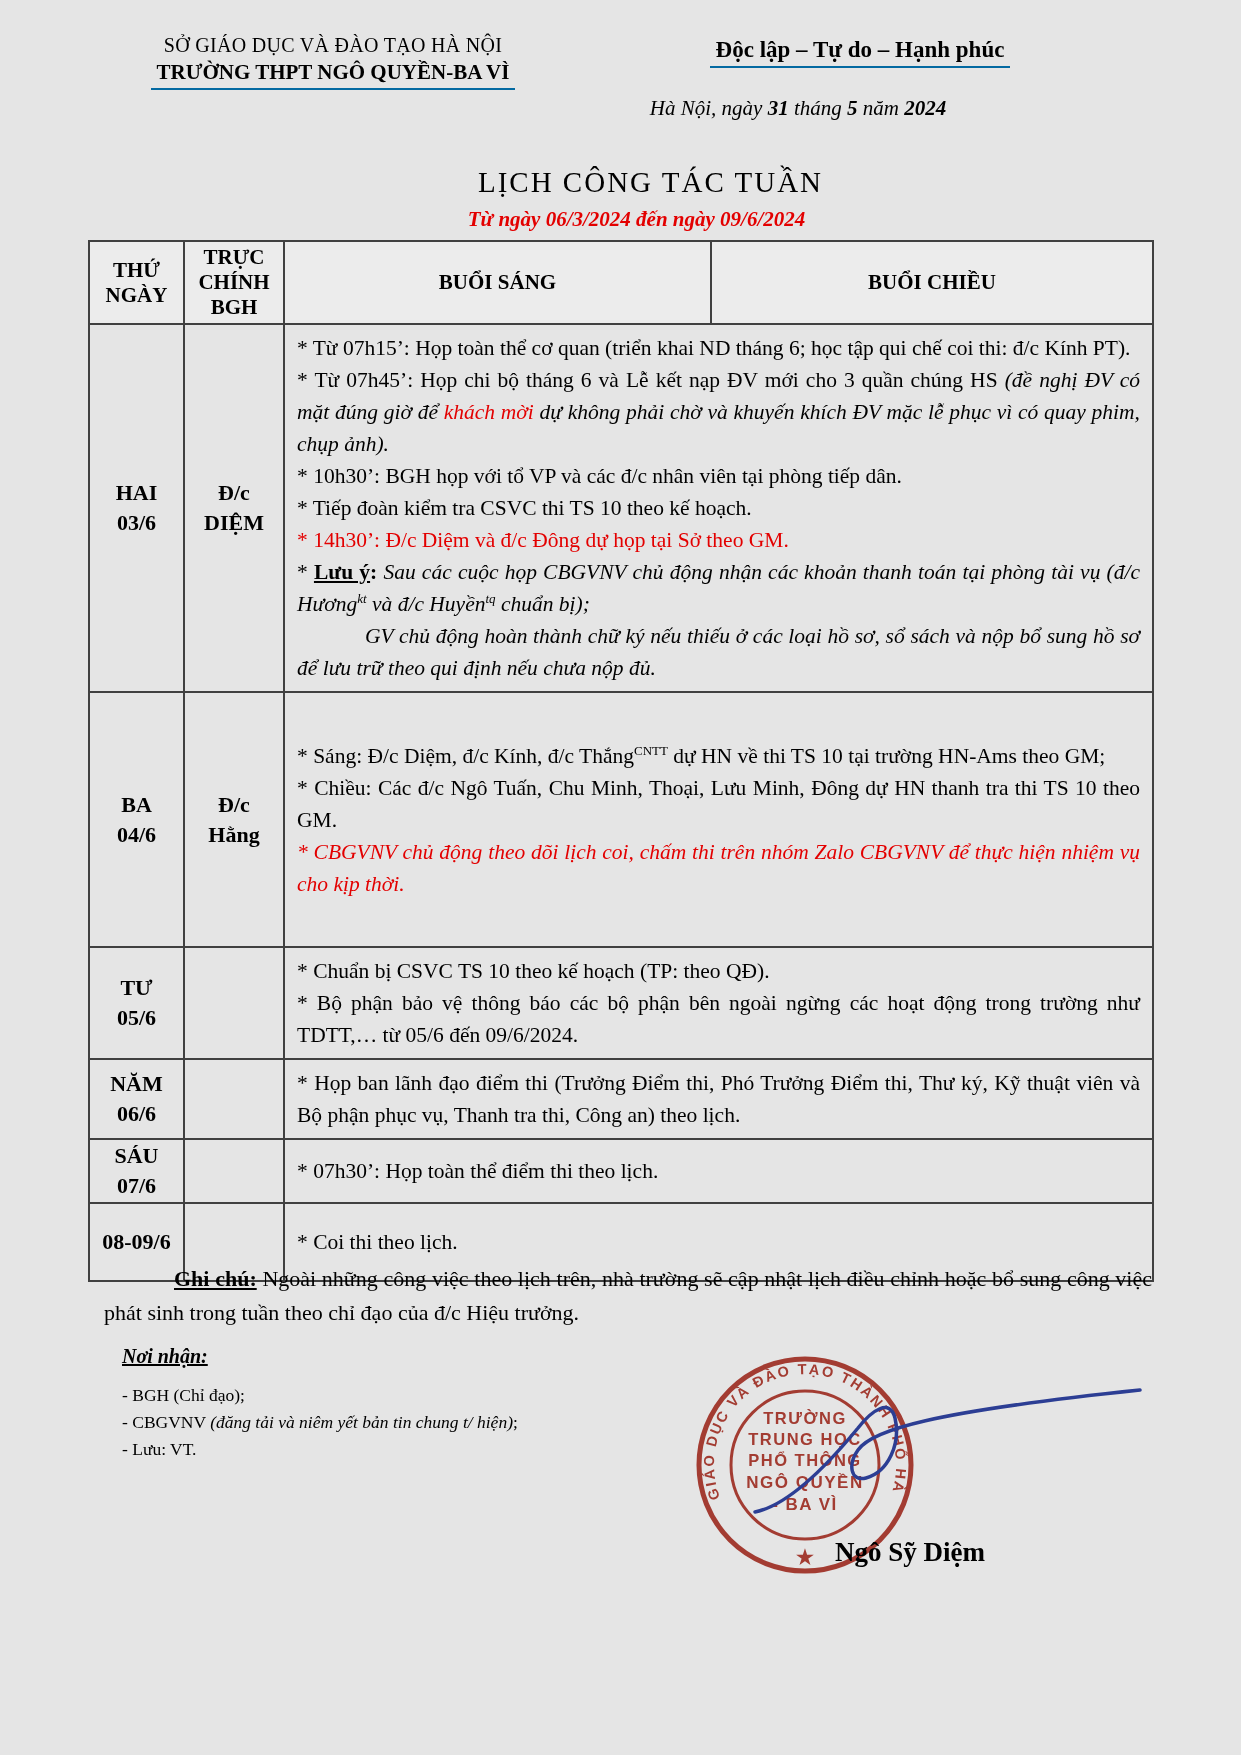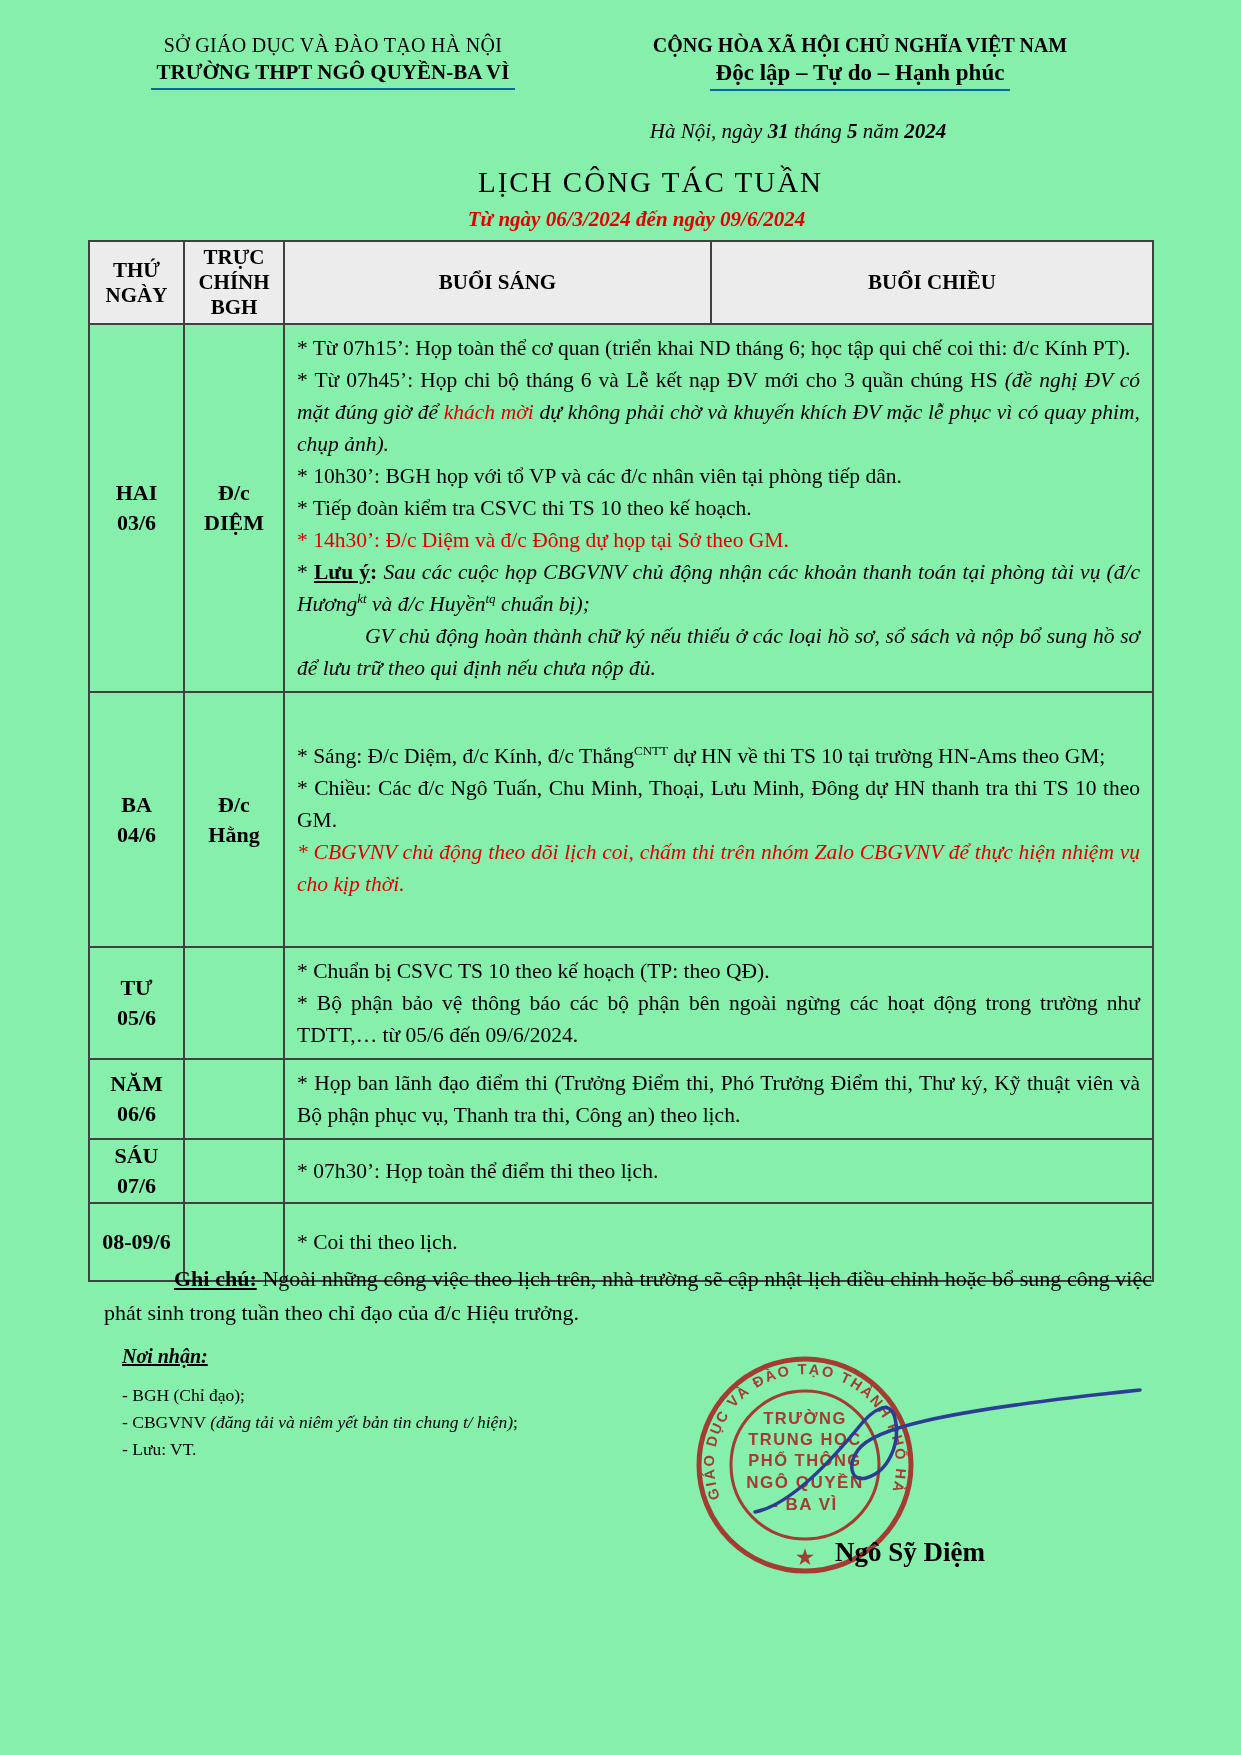--- a/index.html
+++ b/index.html
@@ -1,17 +1,17 @@
 <!DOCTYPE html>
 <html><head>
 <meta charset="utf-8">
 <style>
   html,body { margin:0; padding:0; background:#ffffff; }
   .page {
-    position:relative; width:1241px; height:1755px; background:#86efac;
+    position:relative; width:1241px; height:1755px; background:#e5e5e5;
     font-family:"Liberation Serif", serif; color:#000; overflow:hidden;
   }
   
   .hdr-left  { position:absolute; top:34px; left:108px; width:450px; text-align:center; }
   .hdr-right { position:absolute; top:34px; left:560px; width:600px; text-align:center; }
   .org-parent   { font-size:20px; letter-spacing:.3px; }
   .org-school   { font-size:21px; font-weight:bold; margin-top:3px; }
   .country-line { font-size:20px; font-weight:bold; }
   .motto-line   { font-size:23px; font-weight:bold; margin-top:3px; }
   .u-line { display:inline-block; border-bottom:2px solid #0369a1; padding:0 6px 3px 6px; }
@@ -69,21 +69,20 @@
 
 <div class="page">
 
   <div class="hdr-left">
     <div class="org-parent">SỞ GIÁO DỤC VÀ ĐÀO TẠO HÀ NỘI</div>
     <div class="org-school">
       <span class="u-line">TRƯỜNG THPT NGÔ QUYỀN-BA VÌ</span>
     </div>
   </div>
   <div class="hdr-right">
-    <div class="country-line">CỘNG HÒA XÃ HỘI CHỦ NGHĨA VIỆT NAM</div>
     <div class="motto-line">
       <span class="u-line">Độc lập – Tự do – Hạnh phúc</span>
     </div>
     <div class="dateline"><div class="cline"><span class="italic">Hà Nội, ngày </span><span class="bold italic">31</span><span class="italic"> tháng </span><span class="bold italic">5</span><span class="italic"> năm </span><span class="bold italic">2024</span></div></div>
   </div>
 
   <div class="doc-title">LỊCH CÔNG TÁC TUẦN</div>
   <div class="doc-subtitle">Từ ngày 06/3/2024 đến ngày 09/6/2024</div>
 
   <table class="schedule">

